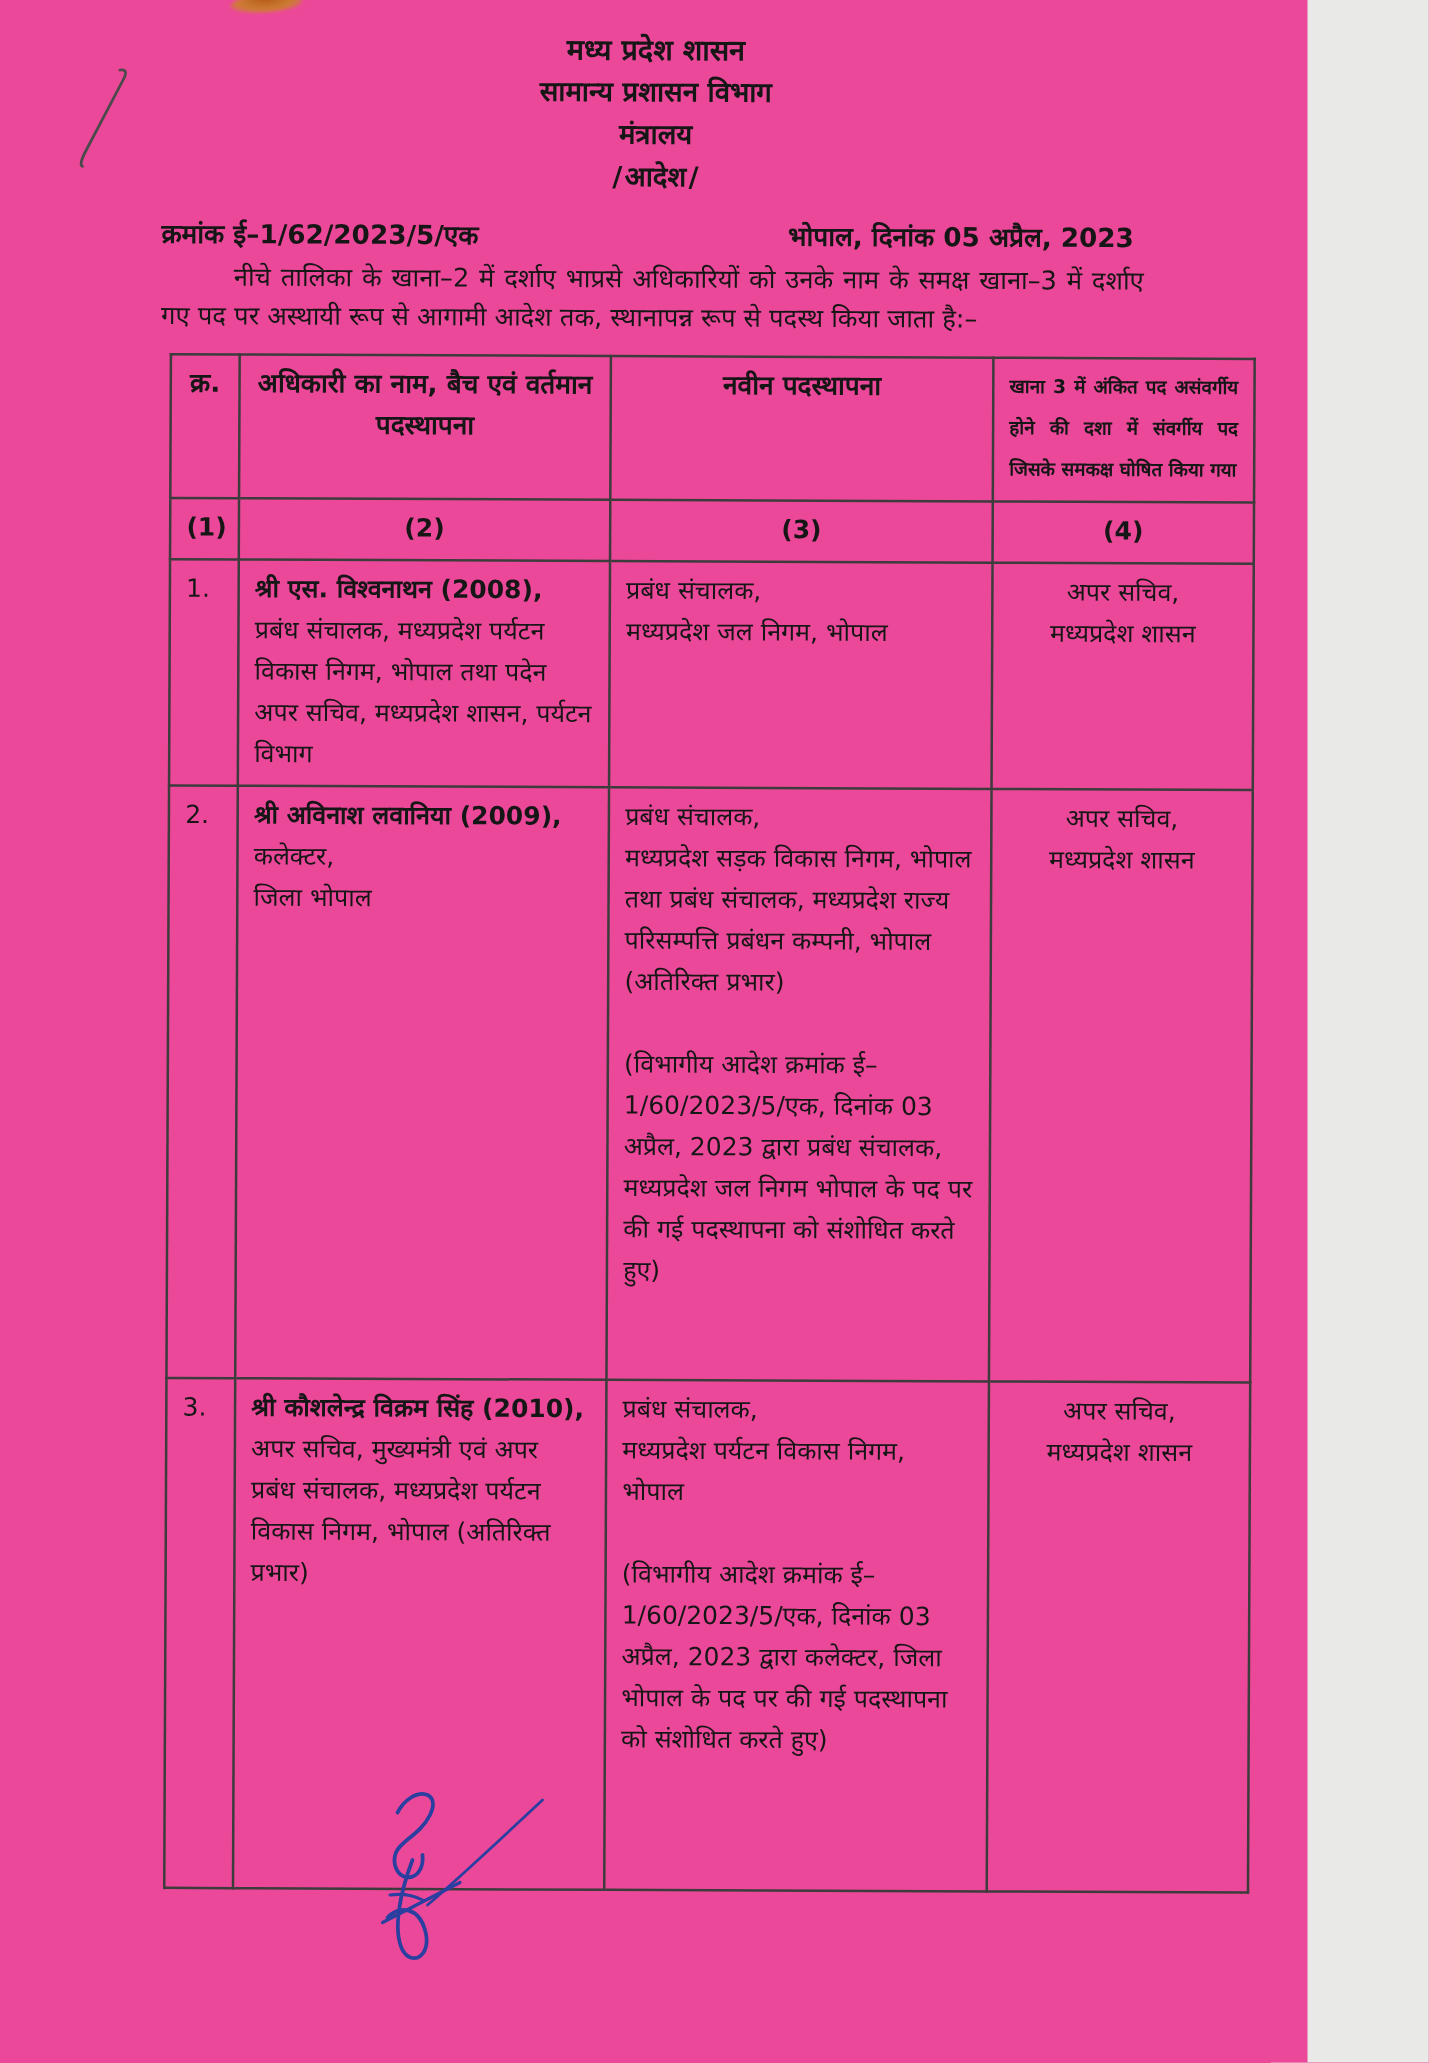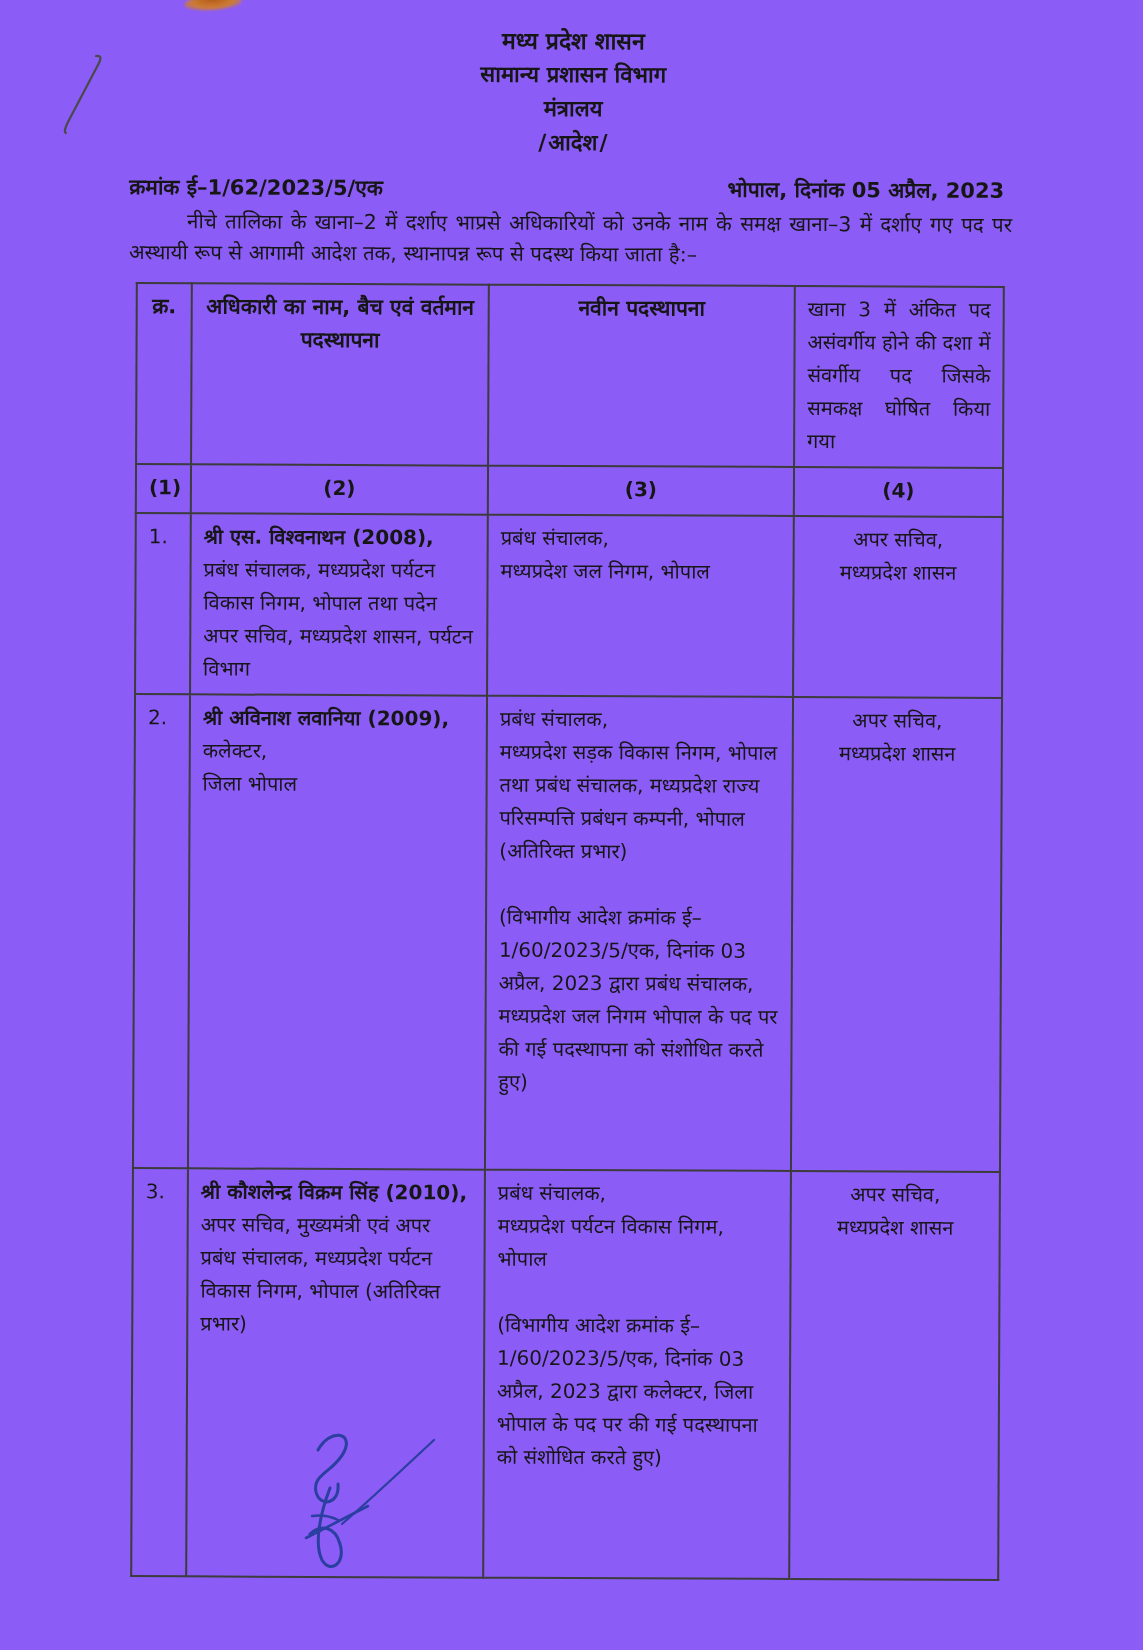--- a/index.html
+++ b/index.html
@@ -2,22 +2,22 @@
 <html lang="hi"><head>
 <meta charset="utf-8">
 <style>
   html,body{margin:0;padding:0;}
   body{
     width:1143px;height:1650px;
     font-family:"DejaVu Sans","Liberation Sans",sans-serif;
     background:#e9e9e7;
   }
   .page{
-    position:relative;width:1143px;height:1650px;
-    background:#8b5cf6;overflow:hidden;color:#161616;
+    position:relative;width:1046px;height:1650px;
+    background:#ec4899;overflow:hidden;color:#161616;
   }
   .doc{
     position:absolute;left:0;top:0;width:100%;
     transform:rotate(0.25deg);transform-origin:50% 30%;
   }
   
   .hdr{ text-align:center; margin-top:24px; line-height:34px; }
   .hdr .h1{ font-size:23px; font-weight:bold; }
   .hdr .h2{ font-size:22px; font-weight:bold; }
   .hdr .h3{ font-size:22px; font-weight:bold; }
@@ -47,22 +47,22 @@
   table.order td{
     border:2px solid #3c3c3c;
     vertical-align:top;
     padding:6px 12px 8px 12px;
     line-height:33px;
     white-space:pre-line;
   }
   td.c-sno{ padding-left:14px; }
   td.head{ font-weight:bold; text-align:center; font-size:21px; line-height:32px; padding-top:8px;}
   td.head-k4{
-    font-weight:normal; text-align:justify; text-align-last:left;
-    font-size:20px; line-height:26px; padding:6px 10px;
+    font-weight:bold; text-align:justify; text-align-last:left;
+    font-size:15px; line-height:26px; padding:6px 10px;
   }
   td.colnum{ font-weight:bold; text-align:center; line-height:26px; padding:4px 0 2px 0; font-size:20px;}
   .officer-name{ font-weight:bold; }
   td.c-equiv{ text-align:center; }
   .note-block{ display:block; margin-top:33px; }
   
   .smudge{
     position:absolute; left:184px; top:-4px; width:58px; height:14px;
     background:radial-gradient(ellipse at 50% 20%, #b35a18 0%, #cd7c33 55%, rgba(205,124,51,0) 100%);
     border-radius:50%;

